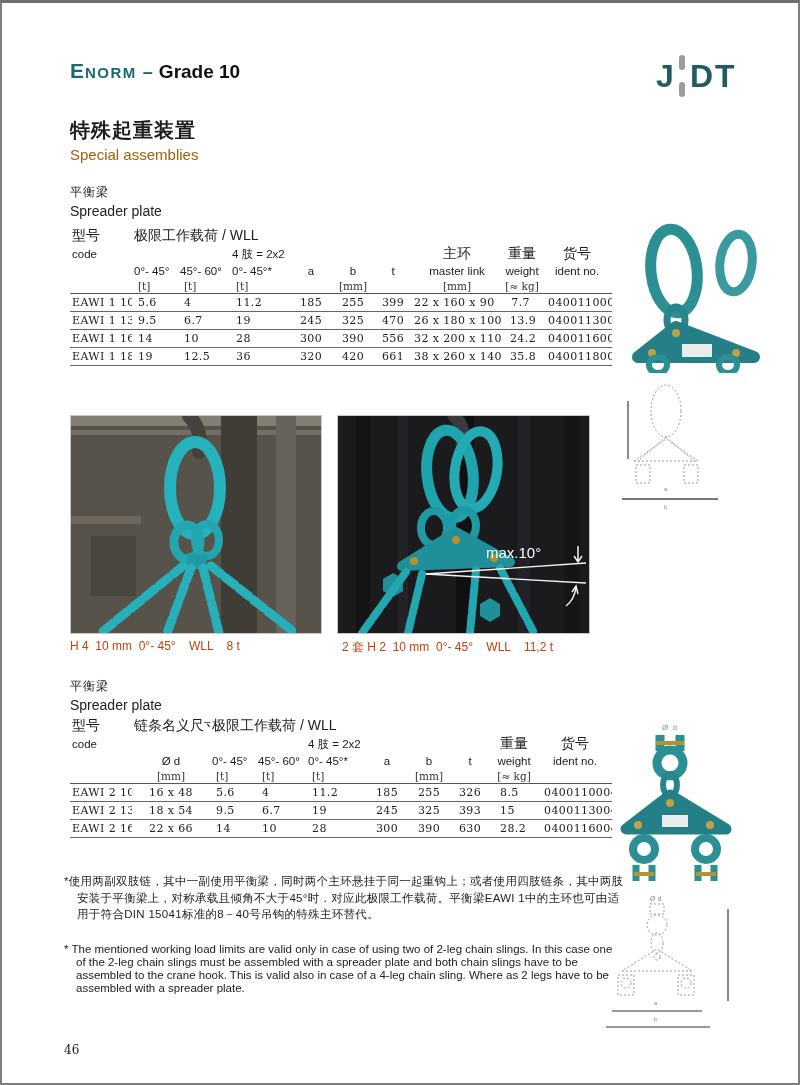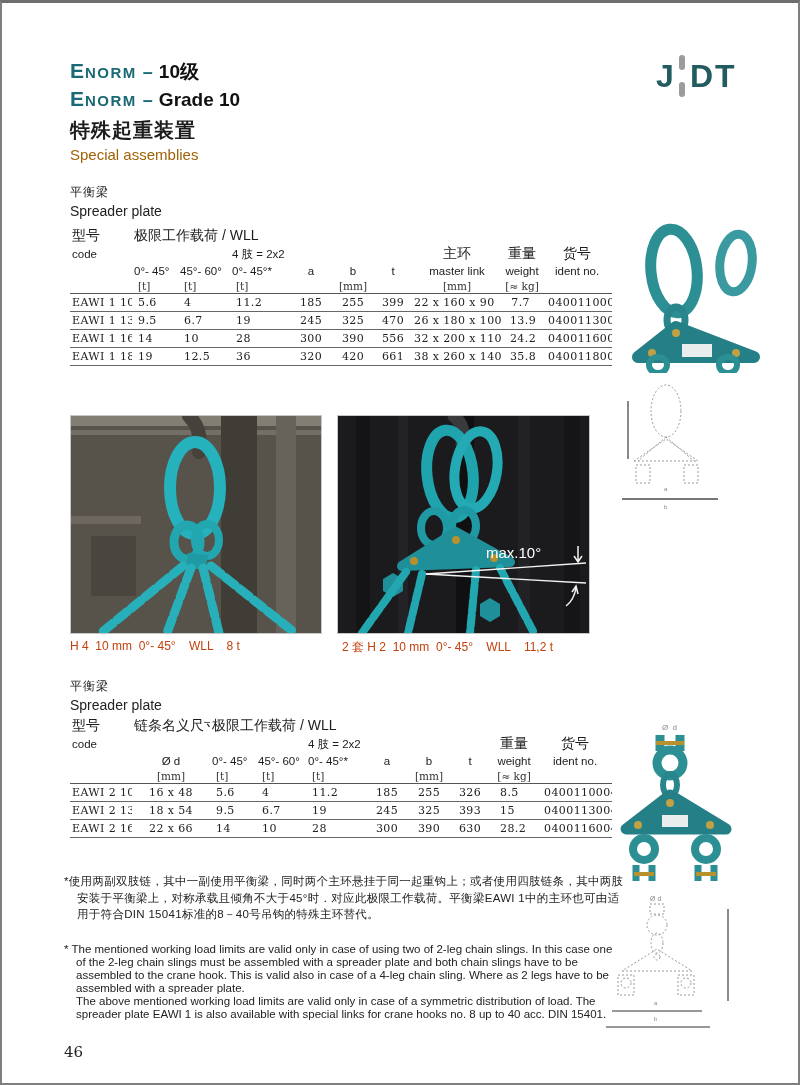--- a/index.html
+++ b/index.html
@@ -38,30 +38,29 @@
   .photo{border:1px solid #c7c7c7;box-sizing:border-box;}
   .caption{font-size:12px;color:#c2410c;white-space:pre;text-align:right;}
 
   
   .fn{font-size:11.5px;color:#222;margin-top:8px;}
   .fn-zh{line-height:16.5px;padding-left:13px;text-indent:-13px;letter-spacing:.3px;}
   .fn-en{line-height:13px;padding-left:12px;text-indent:-12px;}
   .fn-en p{margin:0;}
   .fn-en .p2{text-indent:0;}
 
-  .pagenum{font-family:"DejaVu Serif",serif;font-size:15px;color:#222;}
+  .pagenum{font-family:"DejaVu Serif",serif;font-size:12px;color:#222;}
   .tinylabel{font-size:8px;color:#8a8a8a;letter-spacing:1px;}
 </style>
 </head>
 <body>
 
 <div class="page">
 
   <div class="abs" style="left:68px;top:55px;">
-    <div class="brand-line"><span class="brand-cap">E</span><span class="brand-rest">NORM</span><span class="brand-dash">–</span><span class="brand-suffix">10级</span></div>
     <div class="brand-line"><span class="brand-cap">E</span><span class="brand-rest">NORM</span><span class="brand-dash">–</span><span class="brand-suffix">Grade 10</span></div>
   </div>
 
   <div class="abs logo-box" style="left:652px;top:50px;">
     <svg width="100" height="46" viewBox="0 0 100 46">
       <text x="2" y="34" font-family="Liberation Sans,sans-serif" font-size="32" font-weight="bold" fill="#235c60">J</text>
       <rect x="25" y="2" width="6" height="15" rx="3" fill="#9c9c9c"></rect>
       <rect x="25" y="29" width="6" height="15" rx="3" fill="#9c9c9c"></rect>
       <text x="36" y="34" font-family="Liberation Sans,sans-serif" font-size="32" font-weight="bold" letter-spacing="2" fill="#235c60">DT</text>
     </svg>
@@ -401,18 +400,17 @@
       <line x1="8" y1="118" x2="98" y2="118" stroke="#777" stroke-width="1.5"></line>
       <text x="50" y="128" font-size="6" fill="#8a8a8a">b</text>
       <line x1="2" y1="134" x2="106" y2="134" stroke="#777" stroke-width="1.5"></line>
     </svg>
   </div>
 
   <div class="abs fn fn-zh" style="left:62px;top:862px;width:548px;"><span>*</span><span>使用两副双肢链，其中一副使用平衡梁，同时两个主环悬挂于同一起重钩上；或者使用四肢链条，其中两肢安装于平衡梁上，对称承载且倾角不大于45°时．对应此极限工作载荷。平衡梁EAWI 1中的主环也可由适用于符合DIN 15041标准的8－40号吊钩的特殊主环替代。</span></div>
 
   <div class="abs fn fn-en" style="left:62px;top:932px;width:548px;">
     <p><span>*</span> <span>The mentioned working load limits are valid only in case of using two of 2-leg chain slings. In this case one of the 2-leg chain slings must be assembled with a spreader plate and both chain slings have to be assembled to the crane hook. This is valid also in case of a 4-leg chain sling. Where as 2 legs have to be assembled with a spreader plate.</span></p>
-    <p class="p2">The above mentioned working load limits are valid only in case of a symmetric distribution of load. The spreader plate EAWI 1 is also available with special links for crane hooks no. 8 up to 40 acc. DIN 15401.</p>
   </div>
 
   <div class="abs pagenum" style="left:62px;top:1040px;">46</div>
 
 </div>
 
 </body></html>

